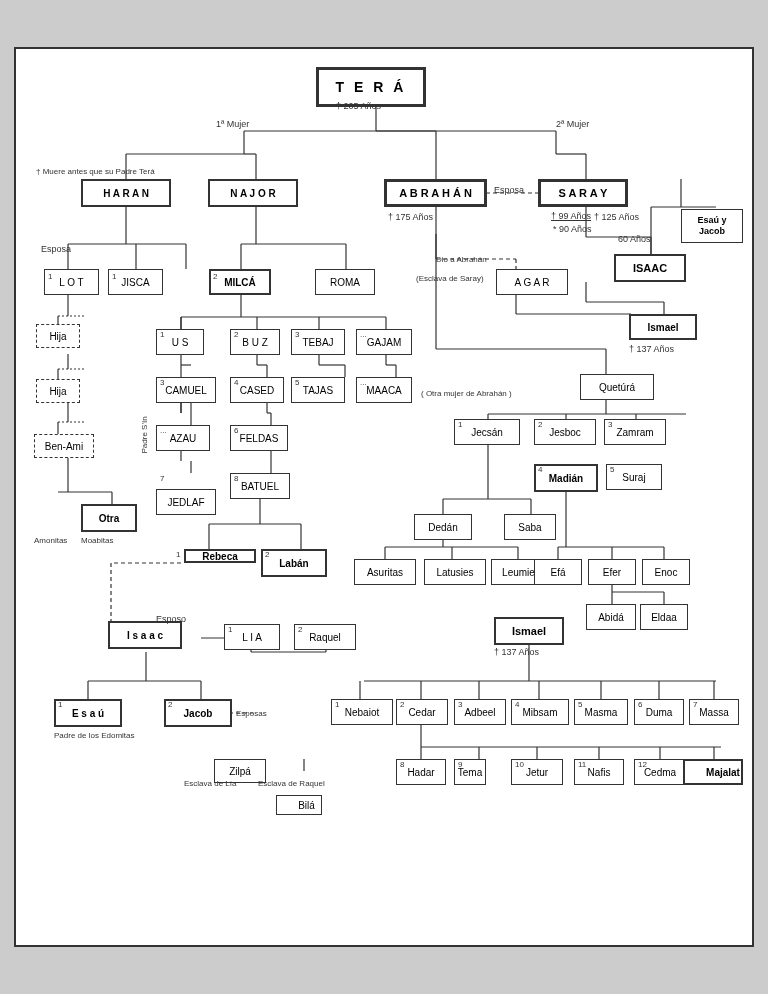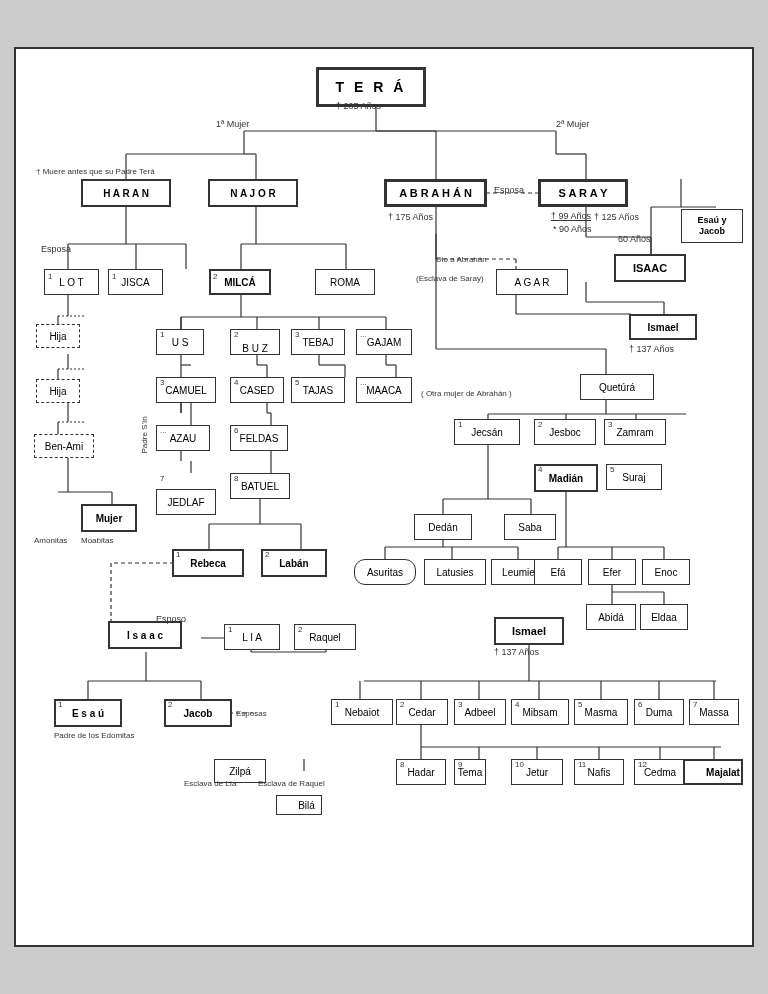--- a/index.html
+++ b/index.html
@@ -332,30 +332,30 @@
     <div class="node" style="left:10px; top:265px; width:44px; height:24px; border-style:dashed;">
       <span>Hija</span>
     </div>
     <div class="node" style="left:10px; top:320px; width:44px; height:24px; border-style:dashed;">
       <span>Hija</span>
     </div>
     <div class="node" style="left:8px; top:375px; width:60px; height:24px; border-style:dashed;">
       <span>Ben-Ami</span>
     </div>
     <div class="node bold" style="left:55px; top:445px; width:56px; height:28px;">
-      <span>Mujer</span>
+      <span>Otra</span>
     </div>
     <div class="label small" style="left:55px; top:477px;">Moabitas</div>
     <div class="label small" style="left:8px; top:477px;">Amonitas</div>
 
     <div class="node" style="left:130px; top:270px; width:48px; height:26px;">
       <span>U S</span>
     </div>
     <div class="label small" style="left:134px; top:271px;">1</div>
-    <div class="node" style="left:204px; top:270px; width:50px; height:26px;align-items:flex-end;">
+    <div class="node" style="left:204px; top:270px; width:50px; height:26px;">
       <span>B U Z</span>
     </div>
     <div class="label small" style="left:208px; top:271px;">2</div>
     <div class="node" style="left:265px; top:270px; width:54px; height:26px;">
       <span>TEBAJ</span>
     </div>
     <div class="label small" style="left:269px; top:271px;">3</div>
     <div class="node" style="left:330px; top:270px; width:56px; height:26px;">
       <span>GAJAM</span>
     </div>
@@ -391,21 +391,21 @@
 
     <div class="node" style="left:130px; top:414px; width:60px; height:26px;margin-top:16px;">
       <span>JEDLAF</span>
     </div>
     <div class="label small" style="left:134px; top:415px;">7</div>
     <div class="node" style="left:204px; top:414px; width:60px; height:26px;">
       <span>BATUEL</span>
     </div>
     <div class="label small" style="left:208px; top:415px;">8</div>
 
-    <div class="node bold" style="left:146px; top:490px; width:72px; height:28px;">
+    <div class="node bold" style="left:158px; top:490px; width:72px; height:14px;">
       <span>Rebeca</span>
     </div>
     <div class="label small" style="left:150px; top:491px;">1</div>
     <div class="node bold" style="left:235px; top:490px; width:66px; height:28px;">
       <span>Labán</span>
     </div>
     <div class="label small" style="left:239px; top:491px;">2</div>
 
     <div class="node" style="left:428px; top:360px; width:66px; height:26px;">
       <span>Jecsán</span>
@@ -429,21 +429,21 @@
     </div>
     <div class="label small" style="left:584px; top:406px;">5</div>
 
     <div class="node" style="left:388px; top:455px; width:58px; height:26px;">
       <span>Dedán</span>
     </div>
     <div class="node" style="left:478px; top:455px; width:52px; height:26px;">
       <span>Saba</span>
     </div>
 
-    <div class="node" style="left:328px; top:500px; width:62px; height:26px;border-radius:11px;">
+    <div class="node" style="left:328px; top:500px; width:62px; height:26px;">
       <span>Asuritas</span>
     </div>
     <div class="node" style="left:398px; top:500px; width:62px; height:26px;">
       <span>Latusies</span>
     </div>
     <div class="node" style="left:465px; top:500px; width:60px; height:26px;">
       <span>Leumies</span>
     </div>
 
     <div class="node" style="left:508px; top:500px; width:48px; height:26px;">

